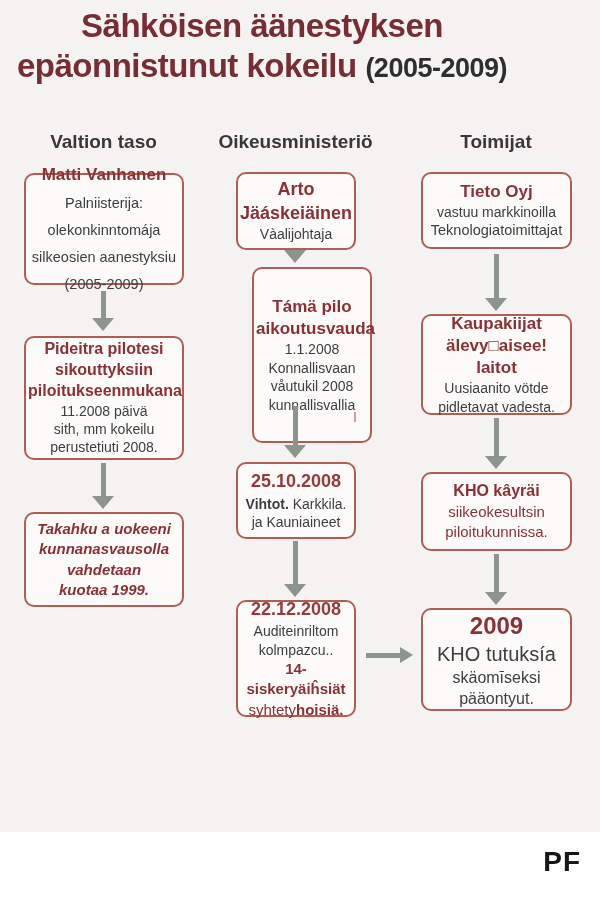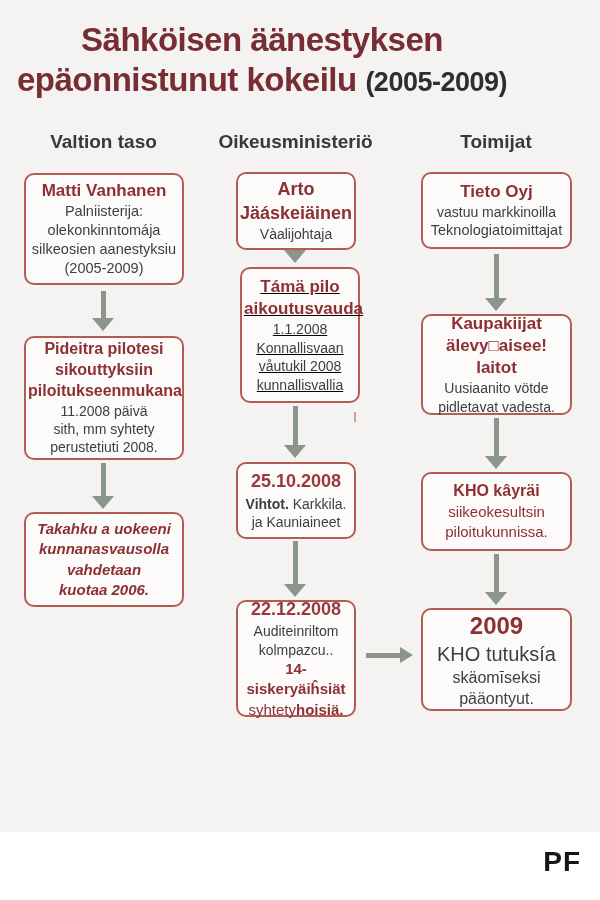--- a/index.html
+++ b/index.html
@@ -5,21 +5,21 @@
   html,body{margin:0;padding:0;}
   #canvas{
     position:relative;
     width:600px;height:900px;
     background:#f5f3f1;
     font-family:"Liberation Sans", sans-serif;
     overflow:hidden;
   }
   
   .title{
-    position:absolute;top:20px;left:0;width:524px;
+    position:absolute;top:6px;left:0;width:524px;
     text-align:center;color:#772d33;font-weight:bold;
     font-size:33px;line-height:1.22;letter-spacing:-0.5px;
   }
   .title .years{color:#2e2e30;font-size:27px;font-weight:bold;letter-spacing:-0.5px;}
   
   .colhead{
     position:absolute;top:131px;text-align:center;
     font-size:19px;font-weight:bold;color:#38383a;
   }
   .ch-left{left:24px;width:159px;}
@@ -39,26 +39,26 @@
   .h18{font-size:18px;}
   .b{color:#3e3e40;font-size:14px;line-height:1.32;}
   .b145{font-size:14.5px;}
   .r{color:#8d3036;font-size:15px;line-height:1.35;}
   .rsb{font-weight:600;}
   .rb{font-weight:bold;}
   .date{color:#98393b;font-weight:bold;font-size:18px;line-height:1.4;}
   .year{color:#8d3036;font-weight:bold;font-size:24px;line-height:1.3;}
   .bold{font-weight:bold;}
   
-  .nL1{left:24px;top:173px;width:160px;height:112px;}
+  .nL1{left:24px;top:173px;width:160px;height:112px;gap:8px;}
   .nL2{left:24px;top:336px;width:160px;height:124px;}
   .nL3{left:24px;top:512px;width:160px;height:95px;font-style:italic;}
   
   .nM1{left:236px;top:172px;width:120px;height:78px;}
-  .nM2{left:240px;top:267px;width:120px;height:136px;text-decoration:underline;}
+  .nM2{left:252px;top:267px;width:120px;height:176px;}
   .nM3{left:236px;top:462px;width:120px;height:77px;}
   .nM4{left:236px;top:600px;width:120px;height:117px;}
   
   .nR1{left:421px;top:172px;width:151px;height:77px;}
   .nR2{left:421px;top:314px;width:151px;height:101px;}
   .nR3{left:421px;top:472px;width:151px;height:79px;}
   .nR4{left:421px;top:608px;width:151px;height:103px;}
   
   .varrow{
     position:absolute;width:24px;
@@ -127,29 +127,29 @@
     <div class="ln b b145">olekonkinntomája</div>
     <div class="ln b b145">silkeosien aanestyksiu</div>
     <div class="ln b b145">(2005-2009)</div>
   </div>
 
   <div class="node nL2">
     <div class="ln h">Pideitra pilotesi</div>
     <div class="ln h">sikouttyksiin</div>
     <div class="ln h">piloitukseenmukana</div>
     <div class="ln b">11.2008 päivä</div>
-    <div class="ln b">sith, mm syhtety</div>
+    <div class="ln b">sith, mm kokeilu</div>
     <div class="ln b">perustetiuti 2008.</div>
   </div>
 
   <div class="node nL3">
     <div class="ln r rsb">Takahku a uokeeni</div>
     <div class="ln r rb">kunnanasvausolla</div>
     <div class="ln r rb">vahdetaan</div>
-    <div class="ln r rsb">kuotaa 2006.</div>
+    <div class="ln r rsb">kuotaa 1999.</div>
   </div>
 
   <div class="node nM1">
     <div class="ln h h18">Arto</div>
     <div class="ln h h18">Jäáskeiäinen</div>
     <div class="ln b">Vàalijohtaja</div>
   </div>
 
   <div class="node nM2">
     <div class="ln h h17">Támä pilo</div>

